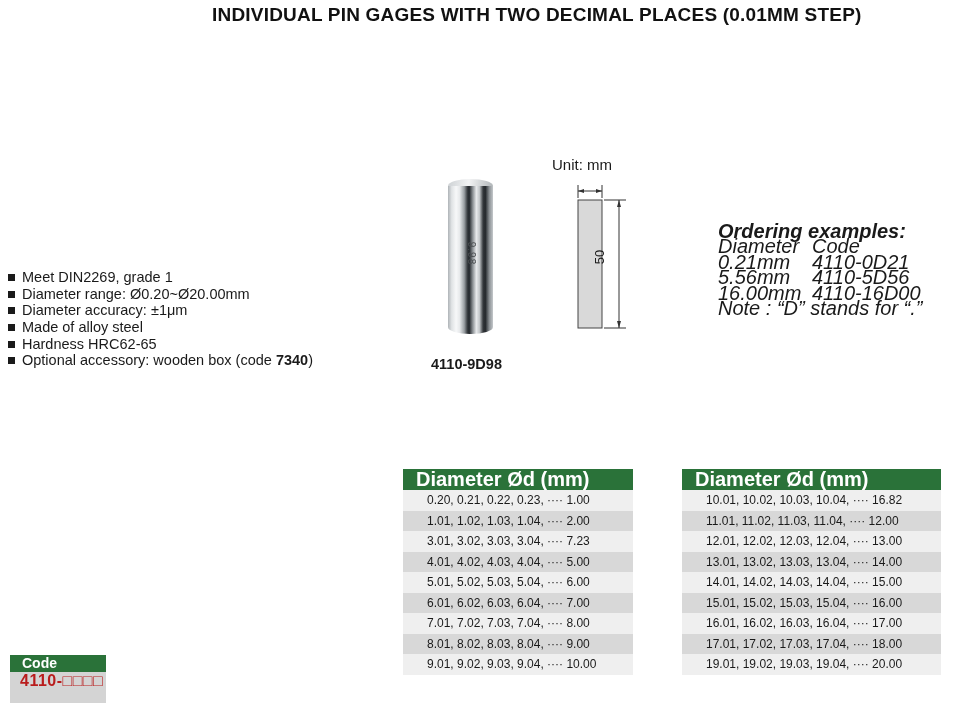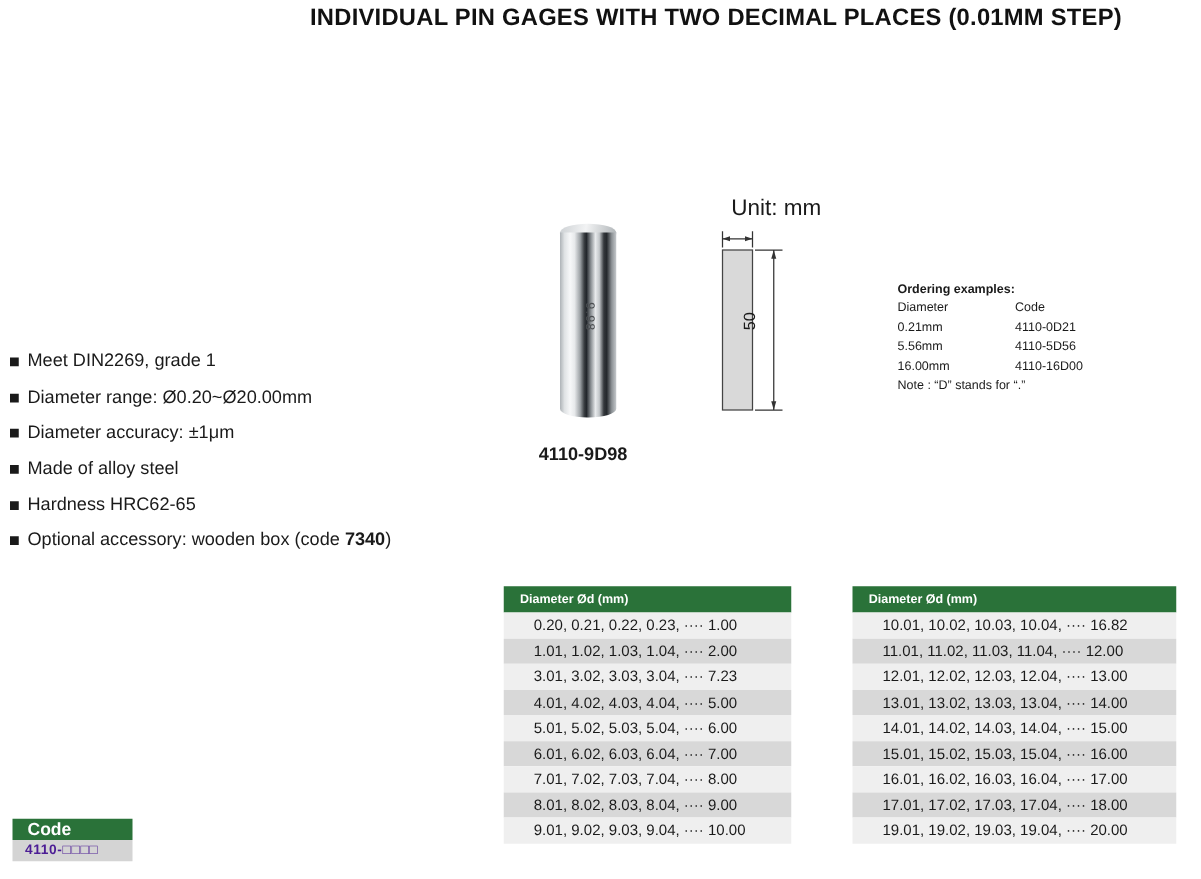--- a/index.html
+++ b/index.html
@@ -5,25 +5,25 @@
   html,body{margin:0;padding:0;}
   body{
     width:961px;height:703px;position:relative;background:#ffffff;
     font-family:"Liberation Sans","DejaVu Sans",sans-serif;color:#1a1a1a;
     overflow:hidden;
   }
   .abs{position:absolute;}
   
   .page-title{
     left:212px;top:4px;font-size:19px;font-weight:bold;color:#111;
-    letter-spacing:0.2px;white-space:nowrap;margin-left:36px;
+    letter-spacing:0.2px;white-space:nowrap;
   }
   
   .features{left:8px;top:269px;}
-  .feature-item{display:flex;align-items:flex-start;height:16.7px;font-size:14.5px;line-height:16.5px;white-space:nowrap;margin-top:12px;}
+  .feature-item{display:flex;align-items:flex-start;height:16.7px;font-size:14.5px;line-height:16.5px;white-space:nowrap;}
   .bullet{width:7px;height:7px;background:#1a1a1a;margin:5px 7px 0 0;flex:0 0 auto;}
   .feature-bold{font-weight:bold;}
   
   .pin-body{
     left:448px;top:186px;width:45px;height:148px;
     background:linear-gradient(90deg,
       #aeb3b7 0%, #dfe2e4 8%, #f7f8f9 18%, #e7e9eb 26%, #9ba0a4 36%,
       #3a3e42 43%, #21252a 47%, #8c9195 55%, #e8eaec 63%, #c2c6c9 70%,
       #33373b 78%, #24282c 83%, #8d9296 92%, #c4c8cb 100%);
     border-radius:0 0 22px 22px / 0 0 7px 7px;
@@ -33,44 +33,44 @@
     background:linear-gradient(100deg,#cdd1d4 0%,#f2f3f4 45%,#aeb3b6 100%);
     box-shadow:0 1px 0 rgba(60,60,60,.35);
   }
   .pin-marking{
     left:451px;top:248px;width:40px;text-align:center;
     font-size:10px;color:#4b4e51;letter-spacing:1px;
     transform:rotate(90deg);transform-origin:center;
   }
   .product-code{left:431px;top:356px;font-size:14.5px;font-weight:bold;white-space:nowrap;}
   
-  .unit-label{left:585px;top:156px;font-size:18px;}
+  .unit-label{left:552px;top:156px;font-size:15px;}
   .dia-label{left:578px;top:171px;width:26px;font-size:13px;margin-top:28px;}
   .len-label{
     left:590px;top:248px;width:22px;height:18px;text-align:center;
     font-size:13px;transform:rotate(-90deg);transform-origin:center;
   }
   
-  .ordering{left:718px;top:224px;font-size:10px;line-height:15.4px;white-space:nowrap;}
+  .ordering{left:718px;top:224px;font-size:20px;line-height:15.4px;white-space:nowrap;font-style:italic;}
   .ordering-heading{font-weight:bold;}
   .ord-col{display:inline-block;width:94px;}
   
   .code-box{left:10px;top:655px;width:96px;}
   .code-box-header{
     background:var(--green);color:#ffffff;font-weight:bold;font-size:14px;
     height:17px;line-height:17px;padding-left:12px;
   }
   .code-box-value{
-    background:#d4d4d4;color:#4c1d95;font-weight:bold;font-size:11px;
-    height:17px;line-height:17px;padding-left:10px;letter-spacing:0.5px;
+    background:#d4d4d4;color:#b91c1c;font-weight:bold;font-size:16px;
+    height:31px;line-height:17px;padding-left:10px;letter-spacing:0.5px;
   }
   
   .dia-table{top:469px;}
   .dia-table .thead{
-    background:var(--green);color:#ffffff;font-weight:bold;font-size:10px;
+    background:var(--green);color:#ffffff;font-weight:bold;font-size:20px;
     height:21px;line-height:21px;padding-left:13px;
   }
   .dia-table .trow{
     height:20.5px;line-height:20.5px;font-size:12px;padding-left:24px;
     white-space:nowrap;
   }
   .dia-table .trow:nth-child(odd){background:#d8d8d8;}
   .dia-table .trow:nth-child(even){background:#efefef;}
   .table-left{left:403px;width:230px;}
   .table-right{left:682px;width:259px;}

